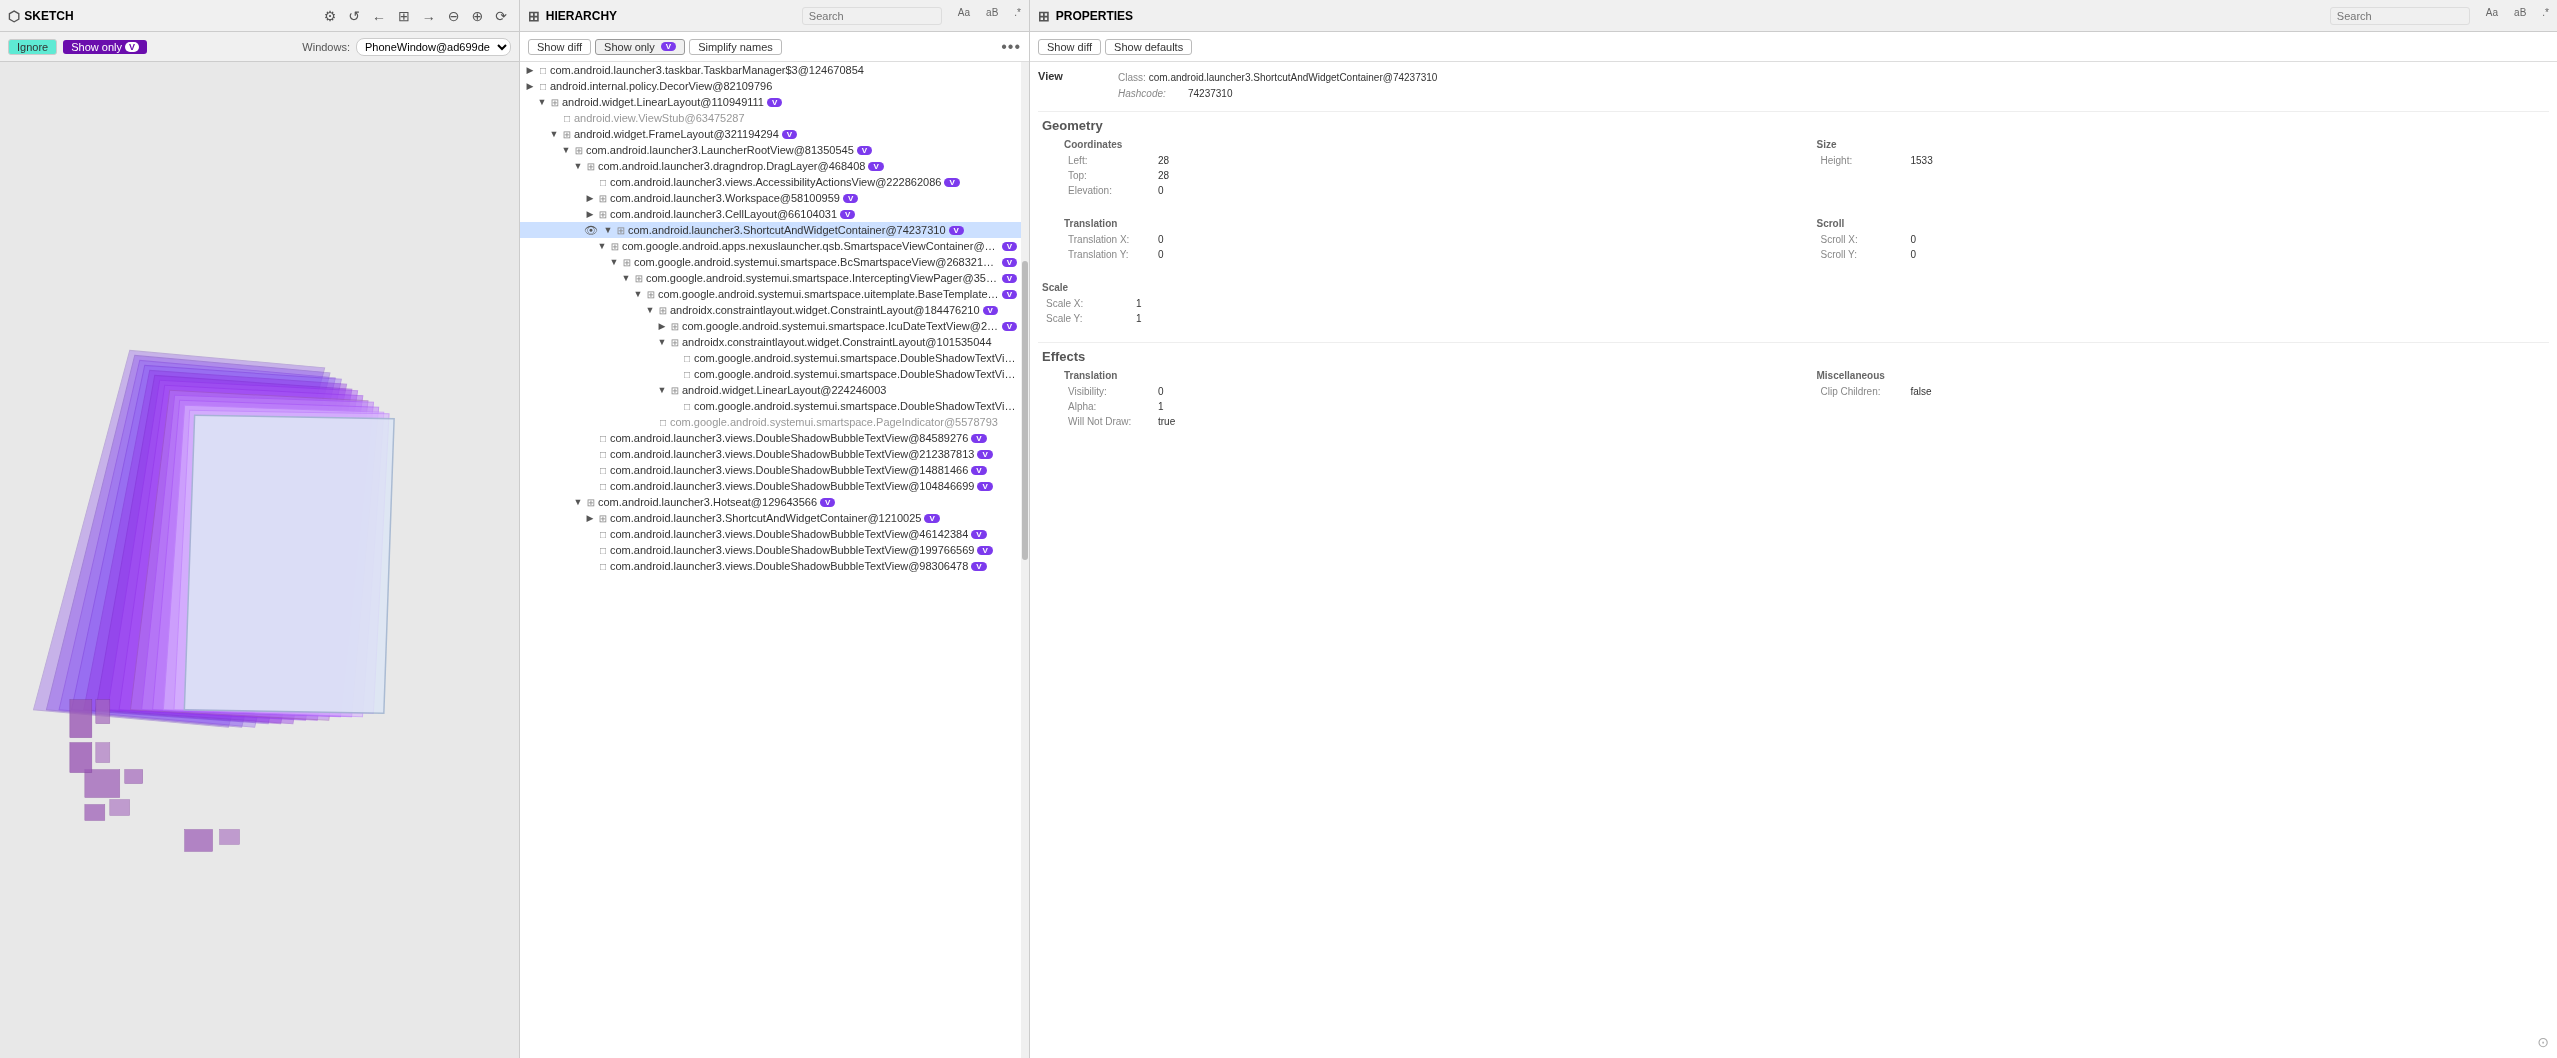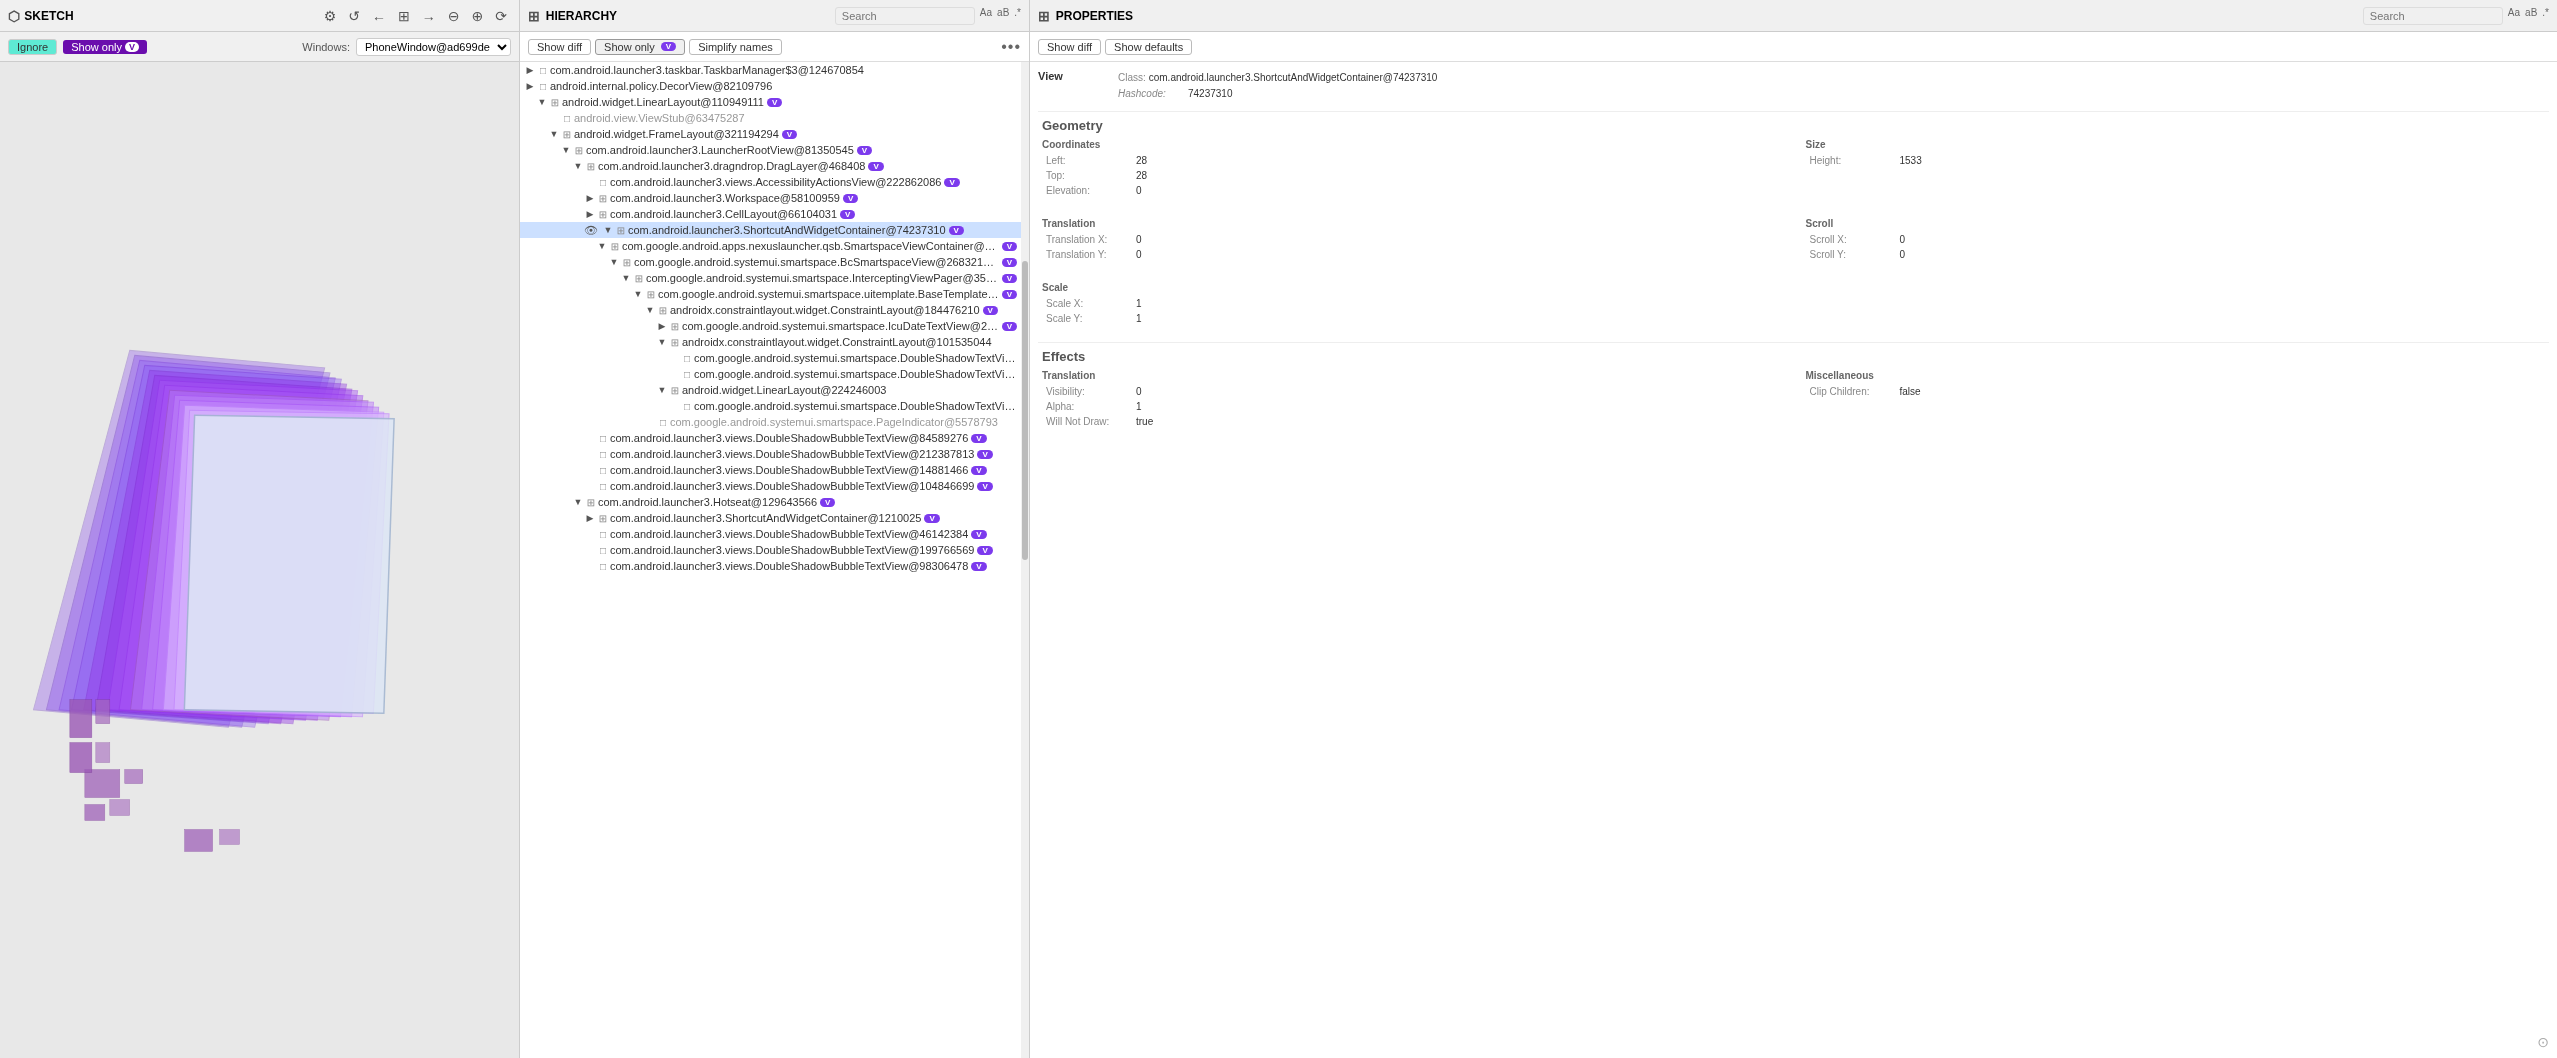--- a/index.html
+++ b/index.html
@@ -14,32 +14,32 @@
     .header-spacer { flex: 1; }
     .header-icons { display: flex; gap: 4px; align-items: center; }
     .icon-btn { cursor: pointer; padding: 2px 4px; font-size: 14px; color: #555; border-radius: 3px; }
 
     .toolbar { display: flex; align-items: center; padding: 4px 8px; background: #f0f0f0; border-bottom: 1px solid #ccc; height: 30px; gap: 6px; }
     .btn-ignore { background: #5eead4; border: 1px solid #ccc; border-radius: 3px; padding: 1px 8px; font-size: 11px; cursor: pointer; color: #333; }
     .btn-showonly { background: #6a0dad; border: none; border-radius: 3px; padding: 1px 8px; font-size: 11px; cursor: pointer; color: #fff; display: flex; align-items: center; gap: 3px; }
     .v-badge { background: #fff; color: #6a0dad; border-radius: 8px; padding: 0 4px; font-size: 9px; font-weight: bold; }
 
     .windows-label { color: #555; margin-left: auto; font-size: 11px; }
-    .windows-select { border: 1px solid #ccc; border-radius: 3px; padding: 1px 4px; font-size: 11px; background: #fff; cursor: pointer; }
+    .windows-select { border: 1px solid #ccc; border-radius: 8px; padding: 1px 4px; font-size: 11px; background: #fff; cursor: pointer; }
 
     .sketch-canvas { flex: 1; display: flex; align-items: center; justify-content: center; background: #e8e8e8; position: relative; overflow: hidden; }
 
     
     .hierarchy-panel { width: 510px; min-width: 510px; display: flex; flex-direction: column; border-right: 1px solid #ccc; background: #fff; }
     .hierarchy-toolbar { display: flex; align-items: center; padding: 4px 8px; border-bottom: 1px solid #ddd; height: 30px; gap: 4px; }
     .btn-outline { background: #fff; border: 1px solid #bbb; border-radius: 3px; padding: 1px 8px; font-size: 11px; cursor: pointer; color: #333; white-space: nowrap; }
     .btn-outline-active { background: #f0f0f0; border: 1px solid #999; border-radius: 3px; padding: 1px 8px; font-size: 11px; cursor: pointer; color: #333; white-space: nowrap; display: flex; align-items: center; gap: 3px; }
     .dots-menu { margin-left: auto; cursor: pointer; color: #666; font-size: 16px; letter-spacing: 1px; }
     .search-input { border: none; background: transparent; font-size: 11px; flex: 1; outline: none; }
-    .search-icons { display: flex; gap: 5px; color: #888; font-size: 11px; margin-left: 44px; }
+    .search-icons { display: flex; gap: 16px; color: #888; font-size: 11px; margin-left: 44px; }
     .tree-row { display: flex; align-items: center; padding: 1px 4px; cursor: pointer; white-space: nowrap; min-height: 16px; }
     .tree-row.selected { background: #d0e4ff; }
     .toggle-icon { width: 12px; display: inline-block; text-align: center; font-size: 9px; color: #555; flex-shrink: 0; }
     .node-icon { width: 14px; display: inline-block; text-align: center; color: #888; font-size: 10px; flex-shrink: 0; }
     .node-text { color: #333; overflow: hidden; text-overflow: ellipsis; }
     .v-tag { background: #7c3aed; color: #fff; border-radius: 8px; padding: 0 5px; font-size: 8px; font-weight: bold; margin-left: 3px; flex-shrink: 0; }
     .eye-icon { margin-right: 4px; color: #555; font-size: 11px; }
 
     
     .properties-panel { flex: 1; display: flex; flex-direction: column; background: #fff; }
@@ -48,21 +48,21 @@
 
     .props-content { flex: 1; overflow-y: auto; padding: 8px; }
     .props-section { margin-bottom: 12px; }
     .props-section-title { font-size: 11px; font-weight: bold; color: #333; margin-bottom: 4px; }
     .props-class-text { font-size: 10.5px; color: #333; margin-bottom: 2px; }
     .props-row { display: flex; align-items: baseline; padding: 2px 4px; }
     .props-label { color: #888; font-size: 10px; min-width: 90px; flex-shrink: 0; }
     .props-value { color: #333; font-size: 10px; }
     .props-section-header { font-size: 13px; font-weight: 600; color: #555; padding: 6px 4px 2px; border-top: 1px solid #eee; margin-top: 4px; }
 
-    .props-full-grid { display: grid; grid-template-columns: 1fr 1fr; gap: 16px; }
+    .props-full-grid { display: grid; grid-template-columns: 1fr 1fr; gap: 16px; margin-left: 22px; }
     .props-sub-section { padding: 4px; }
     .props-sub-title { font-size: 10px; font-weight: bold; color: #666; margin-bottom: 3px; }
 
     
     ::-webkit-scrollbar { width: 6px; height: 6px; }
     ::-webkit-scrollbar-track { background: #f0f0f0; }
     ::-webkit-scrollbar-thumb { background: #ccc; border-radius: 3px; }
 
     
     .sketch-svg { width: 100%; height: 100%; }

